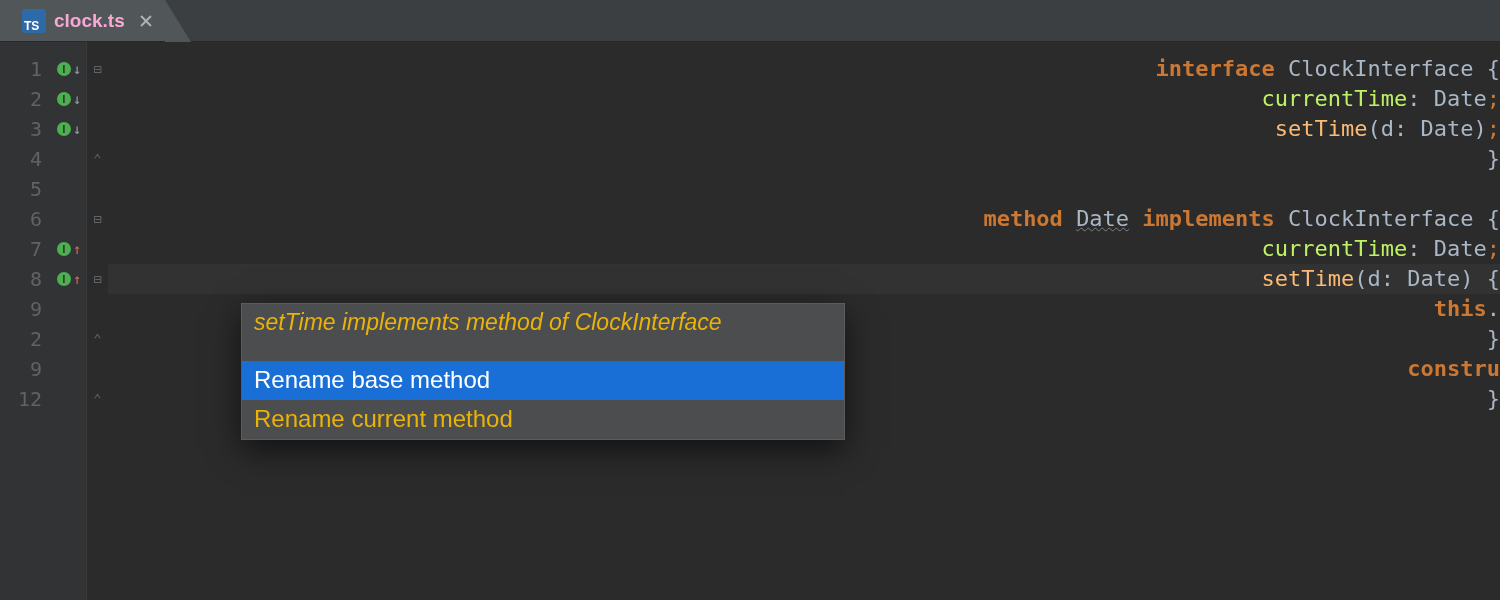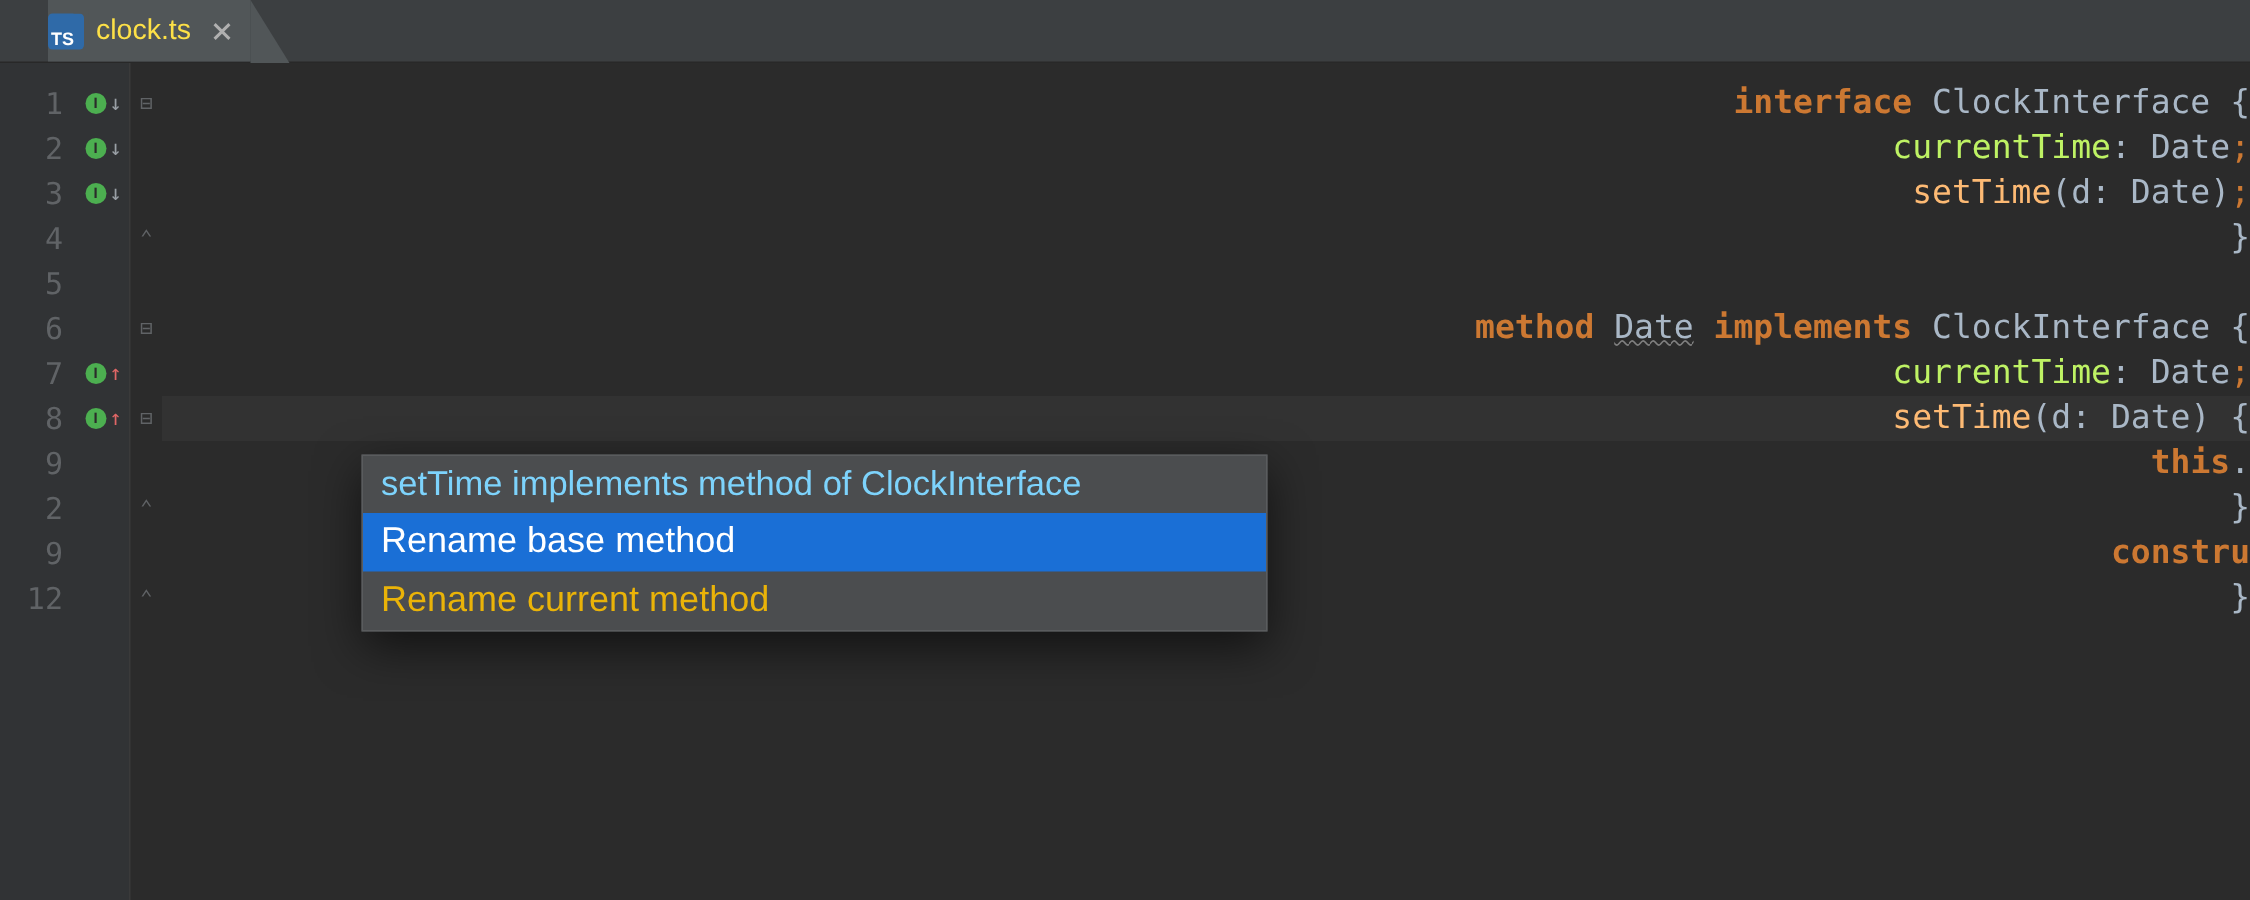--- a/index.html
+++ b/index.html
@@ -16,25 +16,24 @@
     height: 42px;
     background: #3c3f41;
     display: flex;
     align-items: stretch;
     border-bottom: 1px solid #282828;
   }
   .tab {
     display: flex;
     align-items: center;
     gap: 8px;
-    padding: 0 12px 0 0;
+    padding: 0 12px 0 22px;
     background: #515658;
     position: relative;
     cursor: pointer;
-    margin-left: 32px;
   }
   .tab::after {
     content: "";
     position: absolute;
     right: -26px; top: 0;
     width: 0; height: 0;
     border-left: 26px solid #515658;
     border-top: 42px solid transparent;
   }
   .ts-badge {
@@ -55,23 +54,24 @@
     background: transparent;
   }
   .ts-badge span {
     font-family: sans-serif;
     font-size: 12px;
     font-weight: 700;
     color: #fff;
     line-height: 1;
   }
   .tab-label {
-    color: #fde047;
+    color: #f9a8d4;
     font-family: sans-serif;
     font-size: 19px;
+    font-weight: bold;
   }
   .tab-close {
     width: 14px; height: 14px;
     margin-left: 6px;
     position: relative;
     cursor: pointer;
   }
   .tab-close::before, .tab-close::after {
     content: "";
     position: absolute;
@@ -184,31 +184,33 @@
     background: #4b4d4f;
     border: 1px solid #5a5c5e;
     box-shadow: 0 10px 30px rgba(0,0,0,.6);
     font-family: "Helvetica Neue", Arial, sans-serif;
     font-size: 24px;
     color: #c8c8c8;
     z-index: 10;
   }
   .popup-title {
     padding: 5px 12px 6px;
-    color: #7dd3fc;
+    color: #eab308;
     font-size: 23px;
+    font-style: italic;
   }
   .popup-item {
     padding: 5px 12px 6px;
     cursor: pointer;
     color: #eab308;
   }
   .popup-item.sel {
     background: #1a6fd6;
     color: #ffffff;
+    margin-top: 19px;
   }
 </style>
 </head>
 <body>
 
 <div class="tabbar">
   <div class="tab">
     <span class="ts-badge">
         <span>TS</span>
       </span>

